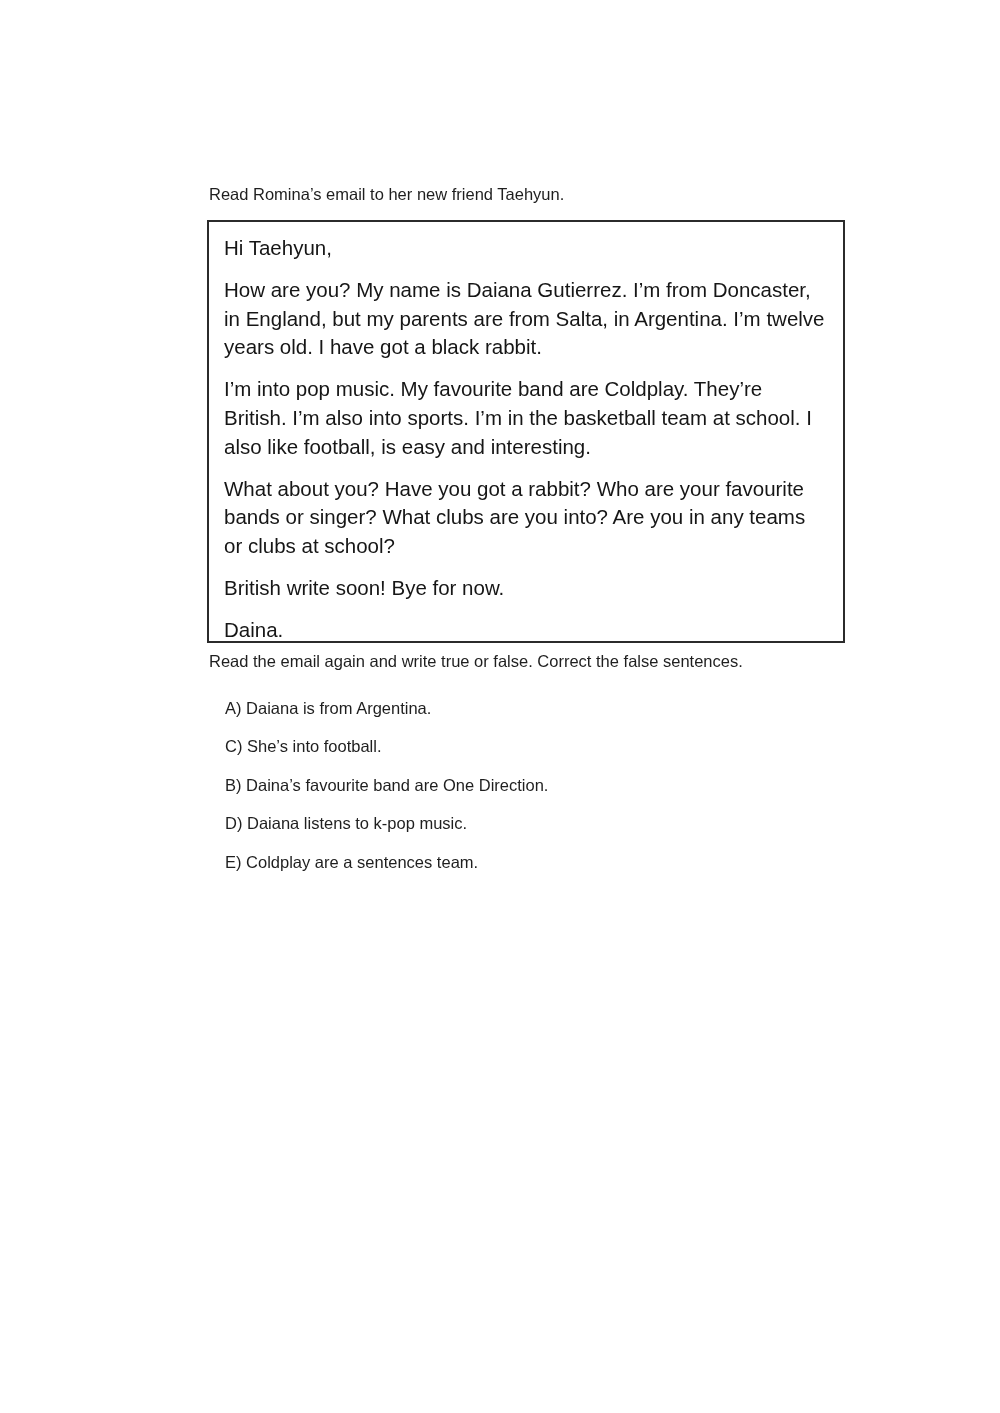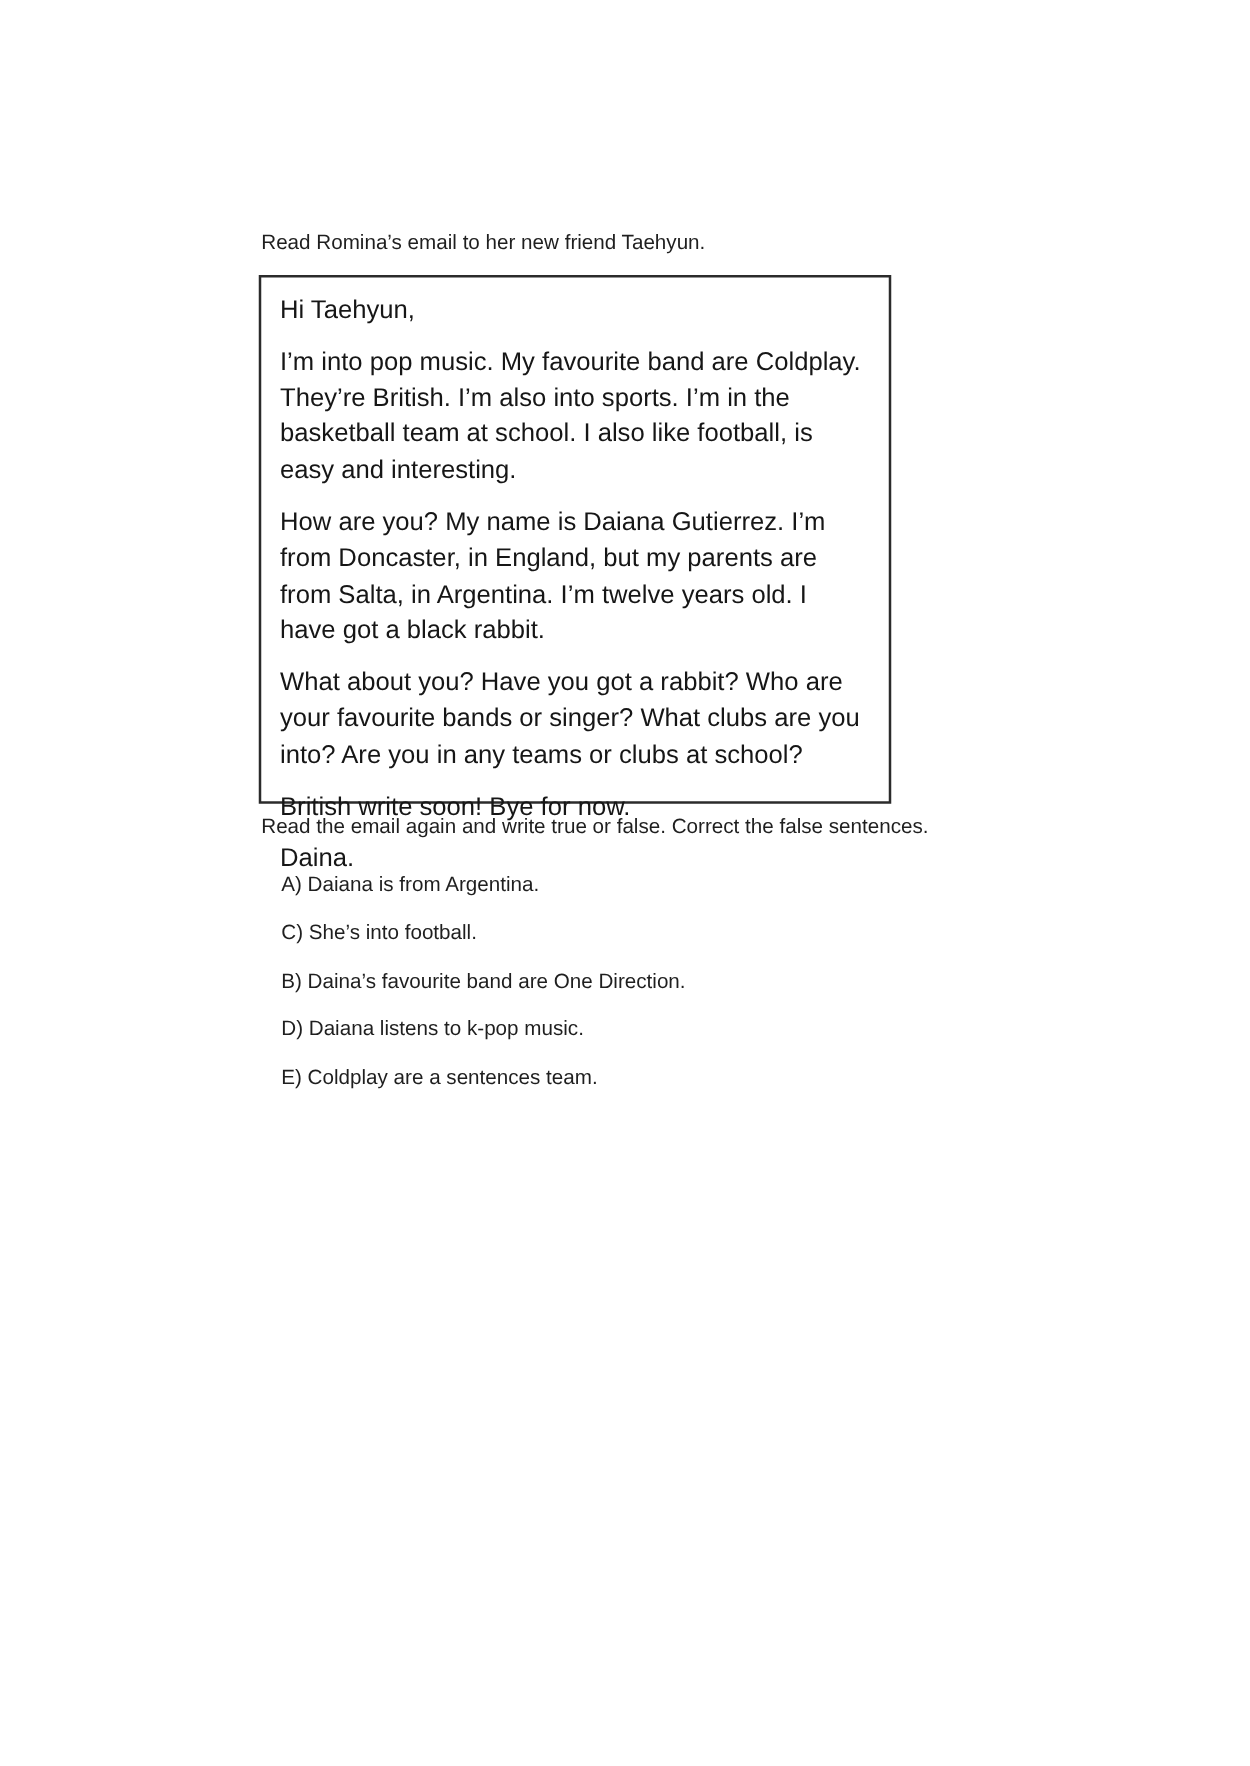--- a/index.html
+++ b/index.html
@@ -19,21 +19,21 @@
     font-size: 16.5px;
     line-height: 20px;
     color: #1f1f1f;
   }
   #instruction-1 { top: 120px; }
   #instruction-2 { top: 587px; }
 
   .email-box {
     position: absolute;
     left: 143px; top: 156px;
-    width: 506px; height: 423px;
+    width: 638px; height: 423px;
     border: 2px solid #2b2b2b;
     padding: 12px 16px 0 15px;
     background: #ffffff;
   }
   .email-box p {
     font-size: 20.5px;
     line-height: 28.8px;
     margin: 0 0 13px 0;
     color: #161616;
   }
@@ -91,22 +91,22 @@
 </style>
 </head>
 <body>
 
 <div class="page">
 
   <div class="instruction" id="instruction-1">Read Romina’s email to her new friend Taehyun.</div>
 
   <div class="email-box">
     <p>Hi Taehyun,</p>
+    <p>How are you? My name is Daiana Gutierrez. I’m from Doncaster, in England, but my parents are from Salta, in Argentina. I’m twelve years old. I have got a black rabbit.</p>
     <p>I’m into pop music. My favourite band are Coldplay. They’re British. I’m also into sports. I’m in the basketball team at school. I also like football, is easy and interesting.</p>
-    <p>How are you? My name is Daiana Gutierrez. I’m from Doncaster, in England, but my parents are from Salta, in Argentina. I’m twelve years old. I have got a black rabbit.</p>
     <p>What about you? Have you got a rabbit? Who are your favourite bands or singer? What clubs are you into? Are you in any teams or clubs at school?</p>
     <p>British write soon! Bye for now.</p>
     <p>Daina.</p>
   </div>
 
   <div class="instruction" id="instruction-2">Read the email again and write true or false. Correct the false sentences.</div>
 
   <div class="questions">
     <div class="question">A) Daiana is from Argentina.</div>
     <div class="question">C) She’s into football.</div>

